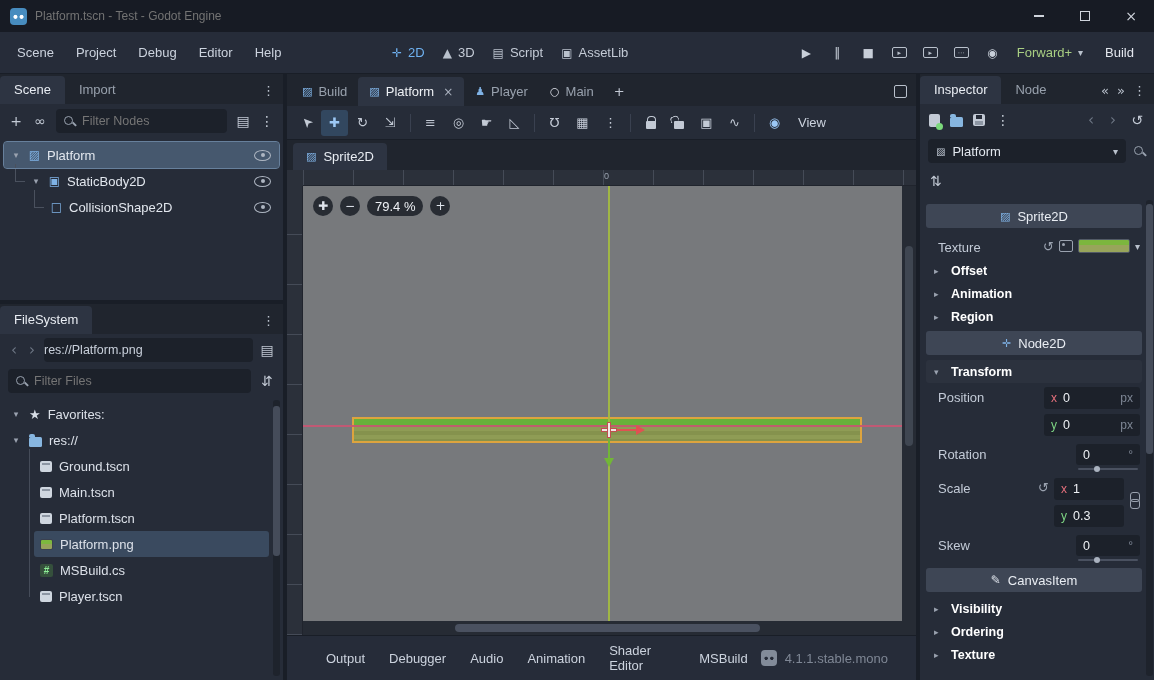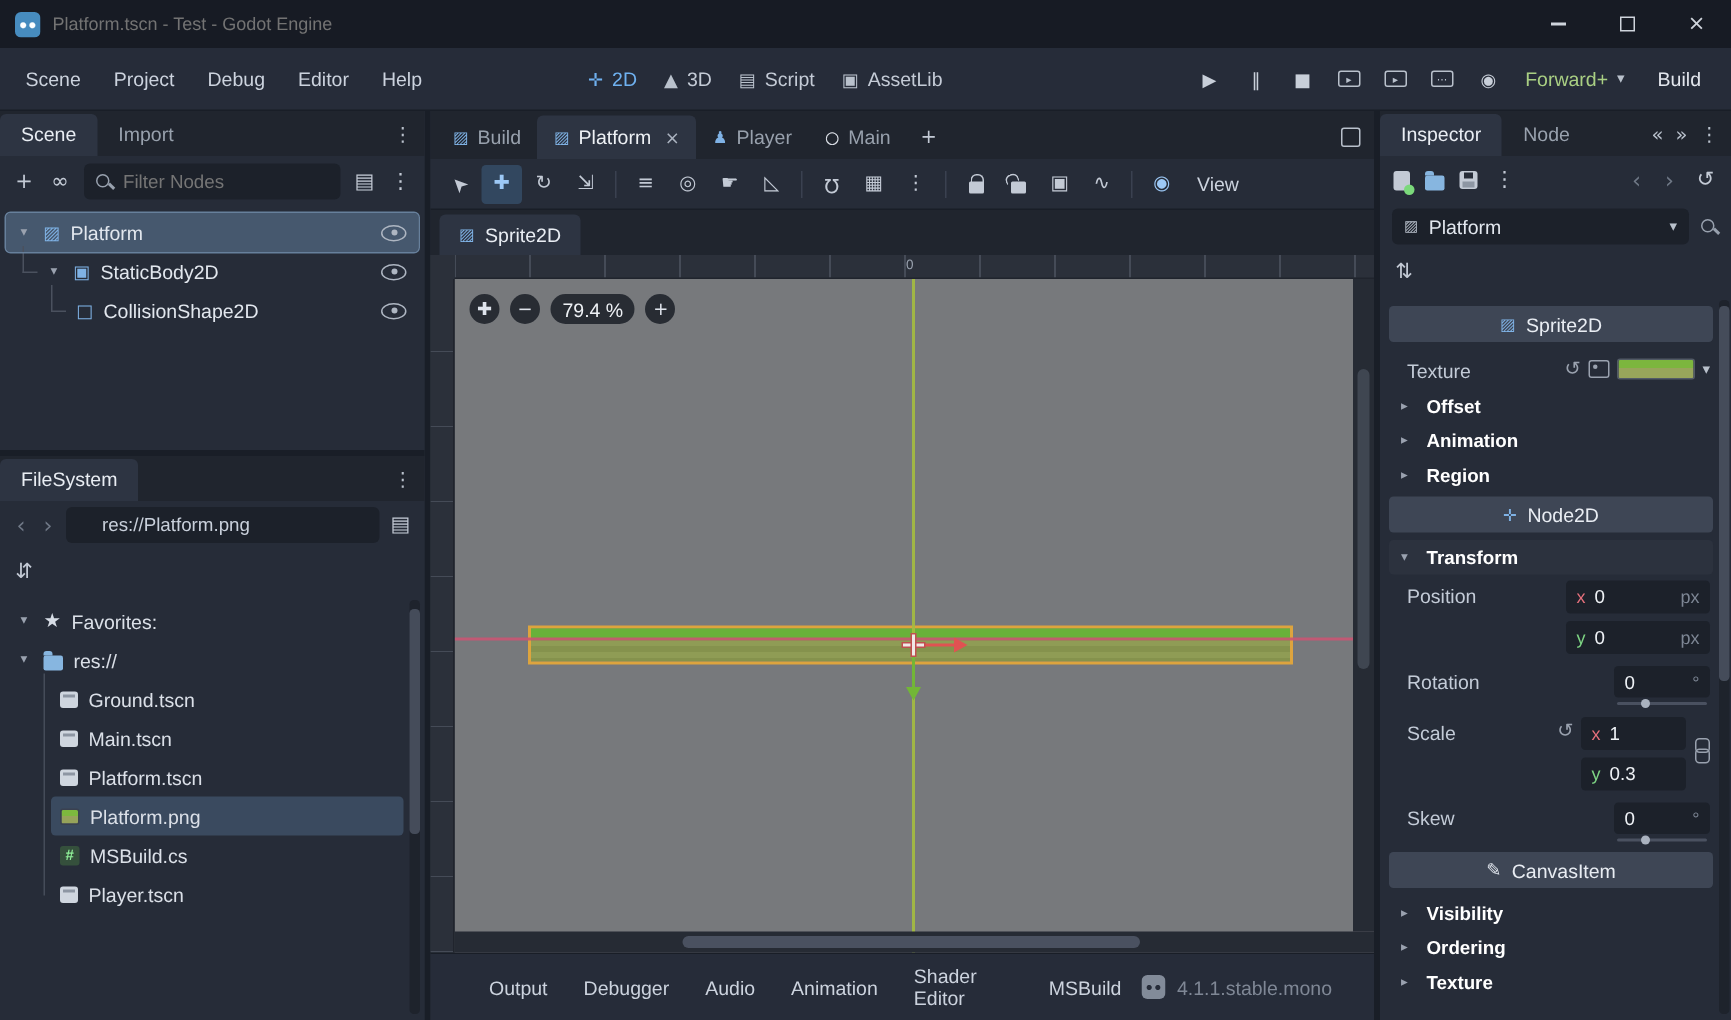--- a/index.html
+++ b/index.html
@@ -60,21 +60,21 @@
   .nicon{width:15px;text-align:center;font-size:12px;color:#7fb2e5}
   .tlabel{flex:1;color:#e2e7ee}
   .tguide{width:10px;height:18px;border-left:1px solid #4a515e;border-bottom:1px solid #4a515e;margin:-16px 0 0 5px;flex:none}
   .tsp{width:14px;flex:none}
   .eye-ic{position:relative;width:17px;height:11px;border:1.6px solid #aeb6c2;border-radius:50%;flex:none}
   .eye-ic::after{content:"";position:absolute;left:50%;top:50%;width:4px;height:4px;border-radius:50%;background:#aeb6c2;transform:translate(-50%,-50%)}
   
   .fs-dock{flex:1;display:flex;flex-direction:column;background:var(--panel);border-top:4px solid var(--sep)}
   .fs-path{height:32px;display:flex;align-items:center;gap:6px;padding:0 8px;flex:none}
   .navchev{color:#6f7886;font-size:15px;width:12px;text-align:center}
-  .path-field{flex:1;display:flex;align-items:center;background:var(--input);border-radius:4px;height:24px;padding:0 24px;min-width:0}
+  .path-field{flex:1;display:flex;align-items:center;background:var(--input);border-radius:4px;height:24px;padding:0 0;min-width:0}
   .path-field input{flex:1;min-width:0;background:none;border:none;outline:none;color:#c9d0db;font:12.5px "Liberation Sans",sans-serif}
   .fs-list{flex:1;position:relative;padding:5px 0}
   .fs-row{height:26px;display:flex;align-items:center;gap:7px;padding:0 6px;margin:0 14px 0 34px;border-radius:3px;color:#dbe0e8}
   .fs-row.top{margin-left:4px}
   .fs-row.selected{background:#3a4a5f}
   .fs-children{position:relative}
   .fs-children::before{content:"";position:absolute;left:29px;top:-4px;bottom:12px;width:1px;background:#454c59}
   .star{color:#d7dde6;font-size:13px}
   .folder-ic{width:13px;height:10px;background:#87b6e0;border-radius:1.5px;position:relative;margin-top:3px;flex:none}
   .folder-ic::before{content:"";position:absolute;top:-3px;left:0;width:6px;height:3px;background:#87b6e0;border-radius:2px 2px 0 0}
@@ -319,20 +319,24 @@
         </div>
         <div class="fs-path">
           <span class="navchev g">‹</span>
           <span class="navchev g">›</span>
           <div class="path-field">
             <input value="res://Platform.png" style="">
           </div>
           <span class="tool-icon g">▤</span>
         </div>
         <div class="dtoolbar" style="height:30px">
+          <div class="search-box">
+            <span class="mag-ic"></span>
+            <input placeholder="Filter Files" style="">
+          </div>
           <span class="tool-icon g">⇵</span>
         </div>
         <div class="fs-list">
           <div class="fs-row top">
             <span class="tarrow g">▾</span>
             <span class="star g">★</span>
             <span>Favorites:</span>
           </div>
           <div class="fs-row top">
             <span class="tarrow g">▾</span>

